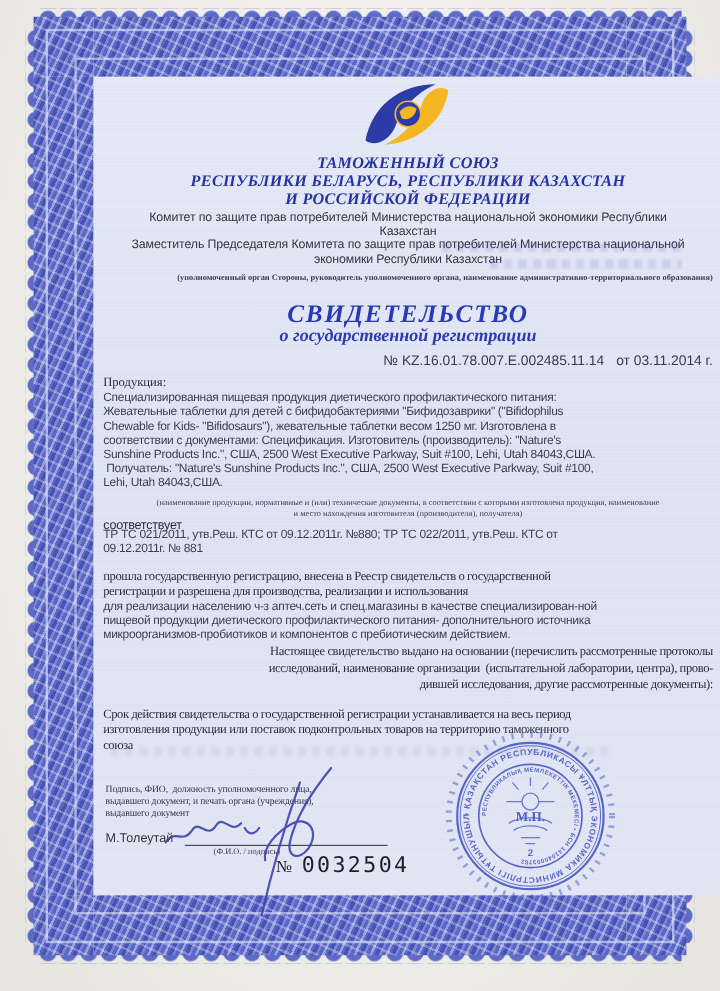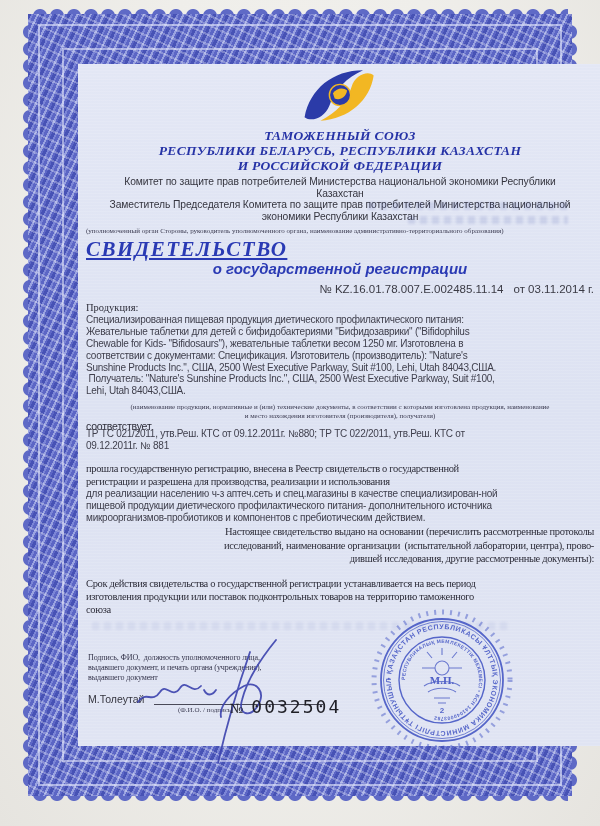--- a/index.html
+++ b/index.html
@@ -64,26 +64,26 @@
   .g2 { left:14px;  top:558px; width:418px; height:8px; opacity:.22; }
 
   .logo-wrap { height:64px; margin-top:0; text-align:center; }
   .logo-wrap svg { height:62px; width:96px; }
 
   .union { text-align:center; color:#2633a6;
     font-family:"Liberation Serif", serif; font-weight:bold; font-style:italic;
     font-size:13.5px; line-height:15px; letter-spacing:.3px; }
   .committee { text-align:center; color:#35353f; font-size:10.3px; line-height:11.6px;
     letter-spacing:-.1px; margin-top:3px; }
-  .fine-note { text-align:left; color:#3c3c52; font-family:"Liberation Serif", serif;
-    font-size:7px; line-height:9px; white-space:nowrap; margin-top:5px; }
-  .doc-title { color:#2a3ab4; font-family:"Liberation Serif", serif;
+  .fine-note { text-align:right; color:#3c3c52; font-family:"Liberation Serif", serif;
+    font-size:7px; line-height:9px; white-space:nowrap; margin-top:5px;font-weight:bold; }
+  .doc-title { text-align:center; color:#2a3ab4; font-family:"Liberation Serif", serif;
     font-weight:bold; font-style:italic; font-size:21px; line-height:22px;
-    letter-spacing:1.5px; margin-top:2px;text-decoration:underline; }
-  .doc-sub { text-align:center; color:#2a3ab4; font-family:Liberation Sans, sans-serif;
+    letter-spacing:1.5px; margin-top:14px; }
+  .doc-sub { text-align:center; color:#2a3ab4; font-family:Liberation Serif, serif;
     font-weight:bold; font-style:italic; font-size:15px; line-height:17px; }
   .number-line { text-align:right; color:#3a3a44; font-size:11.5px; line-height:13px; margin-top:6px; }
   .number-line .date { margin-left:10px; }
 
   .pre { white-space:pre; }
   .serif-par { font-family:"Liberation Serif", serif; color:#2e2e3a;
     font-size:10.5px; line-height:13.2px; letter-spacing:-.35px; }
   .sans-par { color:#3f3f4c; font-size:10px; line-height:11.8px; letter-spacing:-.25px; }
 
   .product-label { font-family:"Liberation Serif", serif; color:#2e2e3a;
@@ -101,21 +101,21 @@
 
   .sig-block { position:absolute; left:88px; top:653px; width:235px; }
   .sig-note { font-family:"Liberation Serif", serif; color:#33334a;
     font-size:8px; line-height:10px; white-space:pre; letter-spacing:-.1px; }
   .sig-row { display:flex; align-items:flex-end; margin-top:8px; }
   .sig-name { font-size:10.5px; color:#35353f; padding-right:10px; }
   .sig-line { flex:1; border-bottom:1px solid #4a4a58; height:14px; }
   .sig-caption { font-family:"Liberation Serif", serif; color:#3c3c52;
     font-size:7px; margin-left:90px; margin-top:1px; }
 
-  .serial { position:absolute; left:230px; top:696px; color:#1f1f26;
+  .serial { position:absolute; left:230px; top:711px; color:#1f1f26;
     font-family:"DejaVu Sans Mono", monospace; font-size:18px; letter-spacing:2px; }
   .serial .no-sign { font-family:"Liberation Serif", serif; font-size:14px;
     letter-spacing:0; margin-right:8px; }
 
   .stamp { position:absolute; left:362px; top:600px; width:160px; height:160px; opacity:.88; }
   .ink-signature { position:absolute; left:108px; top:630px; width:215px; height:140px; }
 </style>
 </head>
 <body>
 

